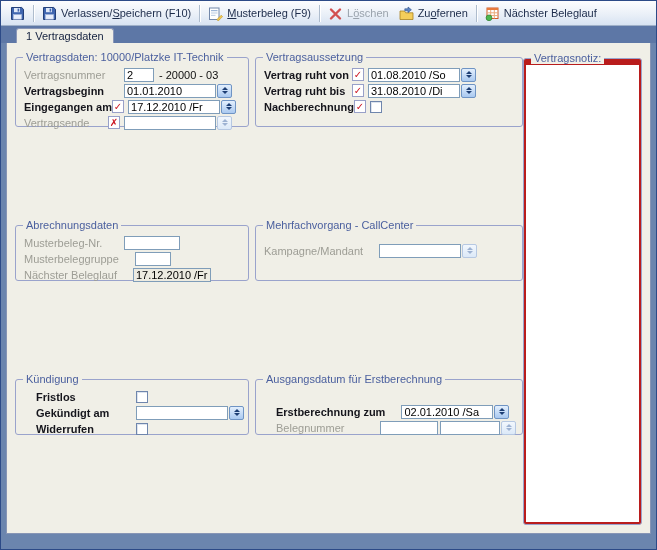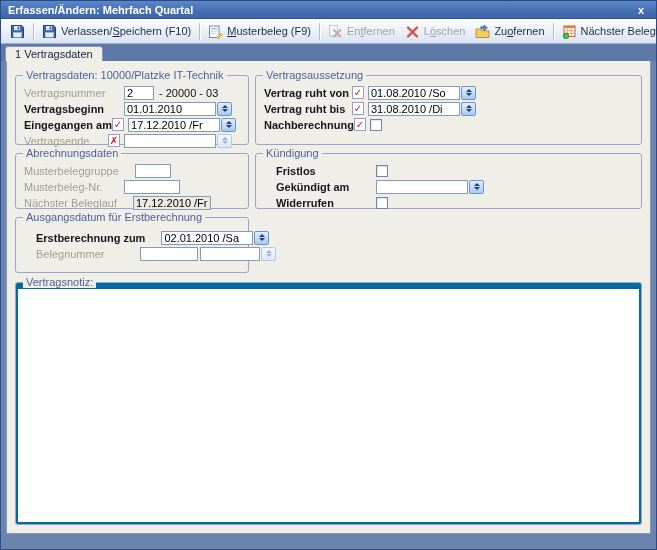--- a/index.html
+++ b/index.html
@@ -25,28 +25,28 @@
   .tb-btn.disabled { color: #9aa3ad; }
   .tb-ico { width: 15px; height: 15px; display: inline-flex; flex: 0 0 15px; }
   .tb-ico.faded { opacity: .45; filter: grayscale(.5); }
   .tb-sep { width: 1px; height: 17px; background: #aebccd; margin: 0 3px;
     box-shadow: 1px 0 0 #ffffff; flex: 0 0 1px; }
   .key { text-decoration: underline; }
 
   
   .framearea { flex: 1; background: #6b85ae; display: flex; flex-direction: column; }
   .tabband { height: 17px; flex: 0 0 17px; background: #5d77a6; display: flex;
-    align-items: flex-end; padding-left: 4px; }
+    align-items: flex-end; padding-left: 15px; }
   .tab { background: #f0efe7; border: 1px solid #8a97b8; border-bottom: none;
     border-radius: 3px 3px 0 0; padding: 1px 9px 1px; color: #14213f; height: 15px; }
 
   
   .panel { flex: 1; margin: 0 5px 15px 5px; background: #f0efe7;
     border: 1px solid #8795b5; border-top: none;
-    padding: 6px 8px 8px; display: flex; flex-direction: column; }
+    padding: 6px 8px 8px; display: flex; }
   .grid { display: grid; grid-template-columns: 234px 1fr; column-gap: 6px; }
 
   
   .grp { position: relative; border: 1px solid #9aa3cc; border-radius: 3px;
     margin-top: 8px; padding: 9px 6px 0 8px; }
   .grp-cap { position: absolute; top: -7px; left: 7px; background: #f0efe7;
     padding: 0 3px; color: #4a5f9e; white-space: nowrap; }
   .gh1 { height: 70px; } .gh2 { height: 56px; } .gh3 { height: 56px; padding-left: 20px; }
 
   .row { height: 15px; display: flex; align-items: center; margin-bottom: 1px; }
@@ -75,33 +75,29 @@
   .spin .up { border-bottom: 3px solid #1d3e74; }
   .spin .dn { border-top: 3px solid #1d3e74; }
   .spin.dis { border-color: #b6c8e2; background: linear-gradient(180deg,#f2f7fd,#dce9f8); }
   .spin.dis .up { border-bottom-color: #9db2d2; }
   .spin.dis .dn { border-top-color: #9db2d2; }
 
   .chk { width: 12px; height: 12px; background: #fff; border: 1px solid #6f86ad;
     box-shadow: inset 1px 1px 0 #dde4ee; }
 
   
-  .grp.notes { flex: 1; margin-top: 9px; background: #0369a1; padding: 6px 2px 2px;
+  .grp.notes { flex: 1; margin-top: 9px; background: #b91c1c; padding: 6px 2px 2px;
     display: flex; }
   .notes-area { flex: 1; background: #fff; }
 </style>
 </head>
 <body>
 
 <div class="window">
 
-  <div class="titlebar">
-    <span>Erfassen/Ändern: Mehrfach Quartal</span>
-    <span class="title-close">x</span>
-  </div>
 
   <div class="toolbar">
     <div class="tb-btn">
       <span class="tb-ico">
         <svg width="15" height="15" viewBox="0 0 15 15">
             <path d="M1.5 1.5h10.2l1.8 1.8v10.2H1.5z" fill="#4066b0" stroke="#24407a"></path>
             <rect x="4" y="2" width="6" height="4.2" fill="#dfe8f8"></rect>
             <rect x="7.6" y="2.6" width="1.6" height="3" fill="#4066b0"></rect>
             <rect x="3.4" y="8.6" width="8.2" height="4.6" fill="#e8eefc" stroke="#aabbdd" stroke-width=".6"></rect>
           </svg>
@@ -127,29 +123,20 @@
             <rect x="3" y="4" width="6.5" height="1.2" fill="#9db6d8"></rect>
             <rect x="3" y="6.4" width="6.5" height="1.2" fill="#c3d2e6"></rect>
             <rect x="3" y="8.8" width="4.5" height="1.2" fill="#c3d2e6"></rect>
             <path d="M8.8 13.6 L13.2 9.2 L14.6 10.6 L10.2 15z" fill="#f2c84b" stroke="#b58a1e" stroke-width=".5"></path>
           </svg>
       </span>
       <span><span></span><span class="key">M</span><span>usterbeleg (F9)</span></span>
     </div>
     <div class="tb-sep"></div>
     <div class="tb-btn disabled">
-      <span class="tb-ico faded">
-        <svg width="15" height="15" viewBox="0 0 15 15">
-            <rect x="1.5" y="1.5" width="8" height="10.5" fill="#fff" stroke="#8899aa"></rect>
-            <path d="M5.5 5.5 L13 13 M13 5.5 L5.5 13" stroke="#d04848" stroke-width="2"></path>
-          </svg>
-      </span>
-      <span><span>En</span><span class="key">t</span><span>fernen</span></span>
-    </div>
-    <div class="tb-btn disabled">
       <span class="tb-ico">
         <svg width="15" height="15" viewBox="0 0 15 15">
             <path d="M3 3.5 L12 12.5 M12 3.5 L3 12.5" stroke="#d25050" stroke-width="2.4" stroke-linecap="round"></path>
           </svg>
       </span>
       <span><span>L</span><span class="key">ö</span><span>schen</span></span>
     </div>
     <div class="tb-btn">
       <span class="tb-ico">
         <svg width="15" height="15" viewBox="0 0 15 15">
@@ -252,36 +239,48 @@
             <span class="ico">
                 <span class="mark">✓</span>
               </span>
             <span class="chk"></span>
           </div>
         </div>
 
         <div class="grp gh2">
           <span class="grp-cap">Abrechnungsdaten</span>
           <div class="row">
+            <span class="lbl">Musterbeleg-Nr.</span>
+            <span class="ico"></span>
+            <input class="fld w56" readonly="" value="" style="">
+          </div>
+          <div class="row">
             <span class="lbl">Musterbeleggruppe</span>
             <span class="ico"></span>
             <input class="fld w36" readonly="" value="" style="">
           </div>
           <div class="row">
-            <span class="lbl">Musterbeleg-Nr.</span>
-            <span class="ico"></span>
-            <input class="fld w56" readonly="" value="" style="">
-          </div>
-          <div class="row">
             <span class="lbl">Nächster Beleglauf</span>
             <span class="ico"></span>
             <input class="fld gray w78" readonly="" value="17.12.2010 /Fr" style="">
           </div>
         </div>
 
+        <div class="grp gh2 rcol">
+          <span class="grp-cap">Mehrfachvorgang - CallCenter</span>
+          <div class="row" style="margin-top:8px">
+            <span class="lbl">Kampagne/Mandant</span>
+            <span class="ico"></span>
+            <input class="fld w82" readonly="" value="" style="">
+            <span class="spin dis">
+                <i class="up"></i>
+                <i class="dn"></i>
+              </span>
+          </div>
+        </div>
 
         <div class="grp gh3">
           <span class="grp-cap">Kündigung</span>
           <div class="row">
             <span class="lbl en">Fristlos</span>
             <span class="ico"></span>
             <span class="chk"></span>
           </div>
           <div class="row">
             <span class="lbl en">Gekündigt am</span>
@@ -294,21 +293,21 @@
           </div>
           <div class="row">
             <span class="lbl en">Widerrufen</span>
             <span class="ico"></span>
             <span class="chk"></span>
           </div>
         </div>
 
         <div class="grp gh3 rcol">
           <span class="grp-cap">Ausgangsdatum für Erstberechnung</span>
-          <div class="row" style="margin-top:3px">
+          <div class="row" style="margin-top:15px">
             <span class="lbl en">Erstberechnung zum</span>
             <span class="ico"></span>
             <input class="fld w84" readonly="" value="02.01.2010 /Sa" style="">
             <span class="spin">
                 <i class="up"></i>
                 <i class="dn"></i>
               </span>
           </div>
           <div class="row">
             <span class="lbl">Belegnummer</span>

